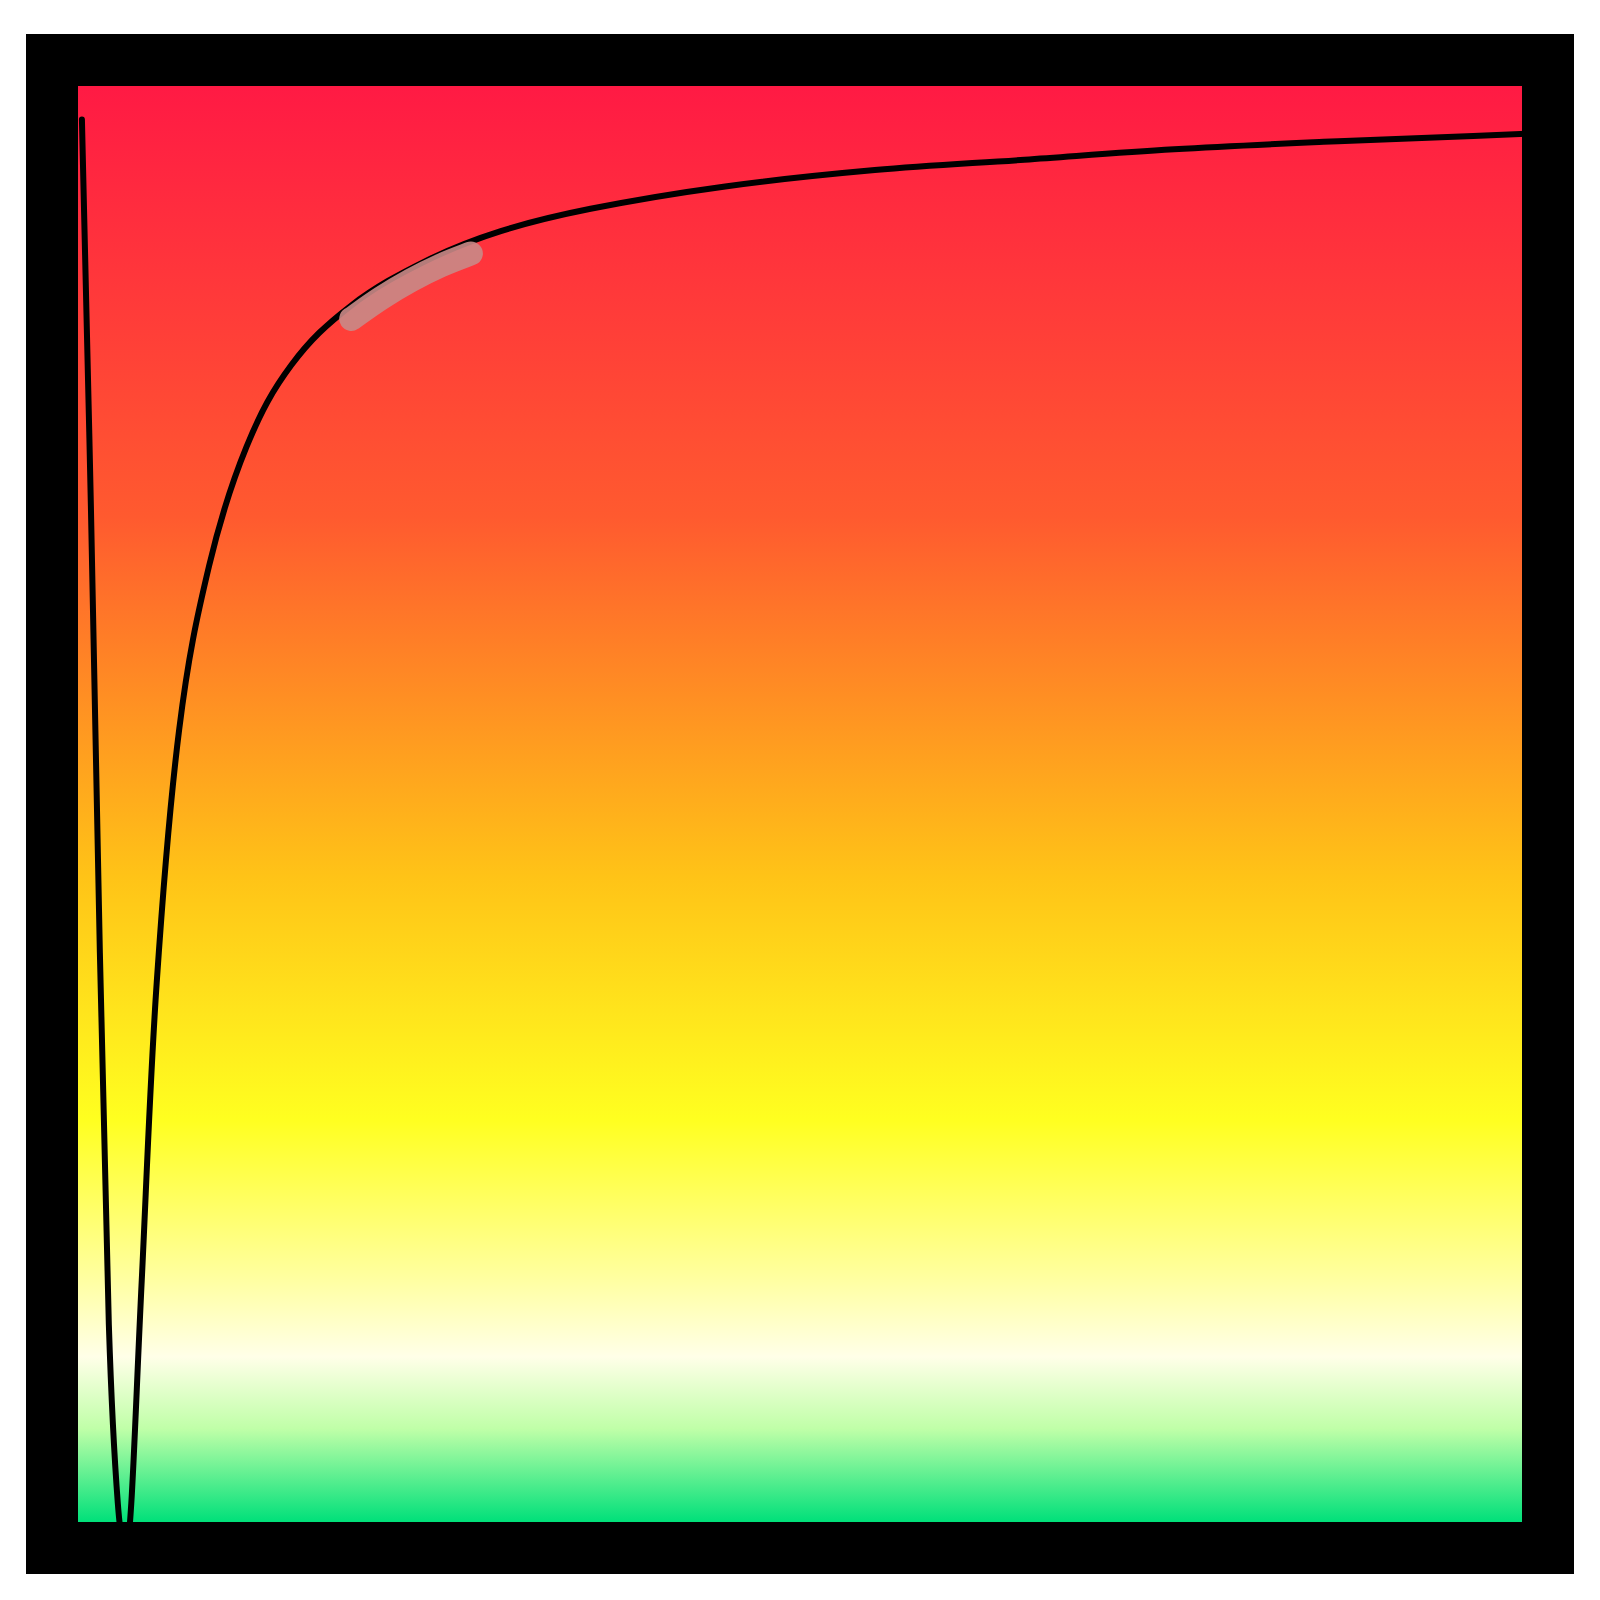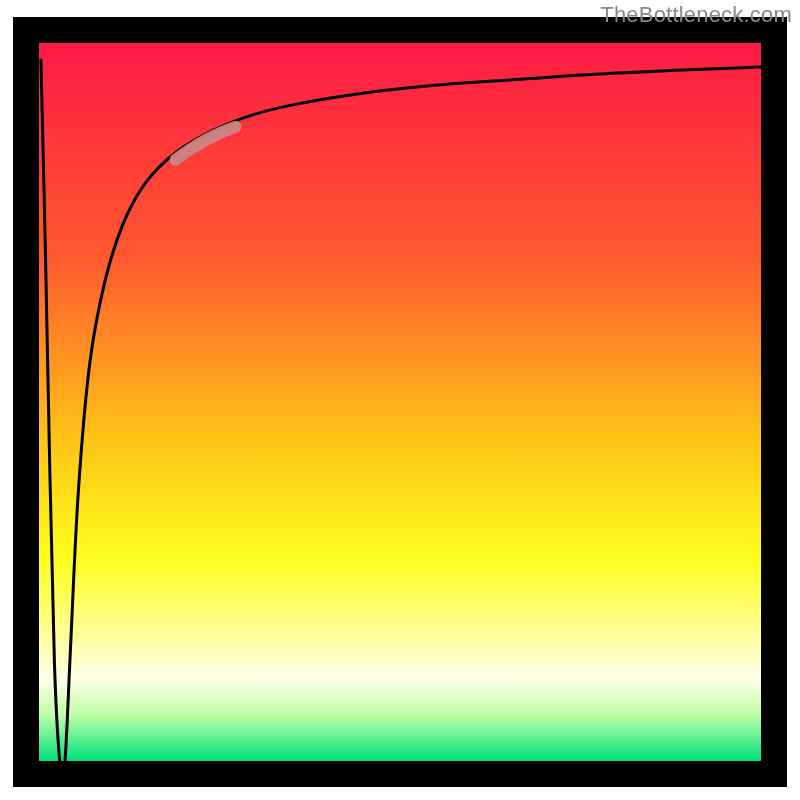--- a/index.html
+++ b/index.html
@@ -26,21 +26,20 @@
     letter-spacing: 0.2px;
   }
   svg {
     display: block;
   }
 </style>
 </head>
 <body>
 <div class="wrap">
 
-  <div class="attribution">TheBottleneck.com</div>
 
   <svg id="chart-svg" width="800" height="800">
       <defs>
         <linearGradient id="bg-grad" x1="0" y1="0" x2="0" y2="1">
           <stop offset="0%" stop-color="#ff1a44"></stop>
           <stop offset="30%" stop-color="#ff5a2f"></stop>
           <stop offset="55.00000000000001%" stop-color="#ffc317"></stop>
           <stop offset="72%" stop-color="#ffff20"></stop>
           <stop offset="83%" stop-color="#ffffa0"></stop>
           <stop offset="88.5%" stop-color="#ffffe8"></stop>

